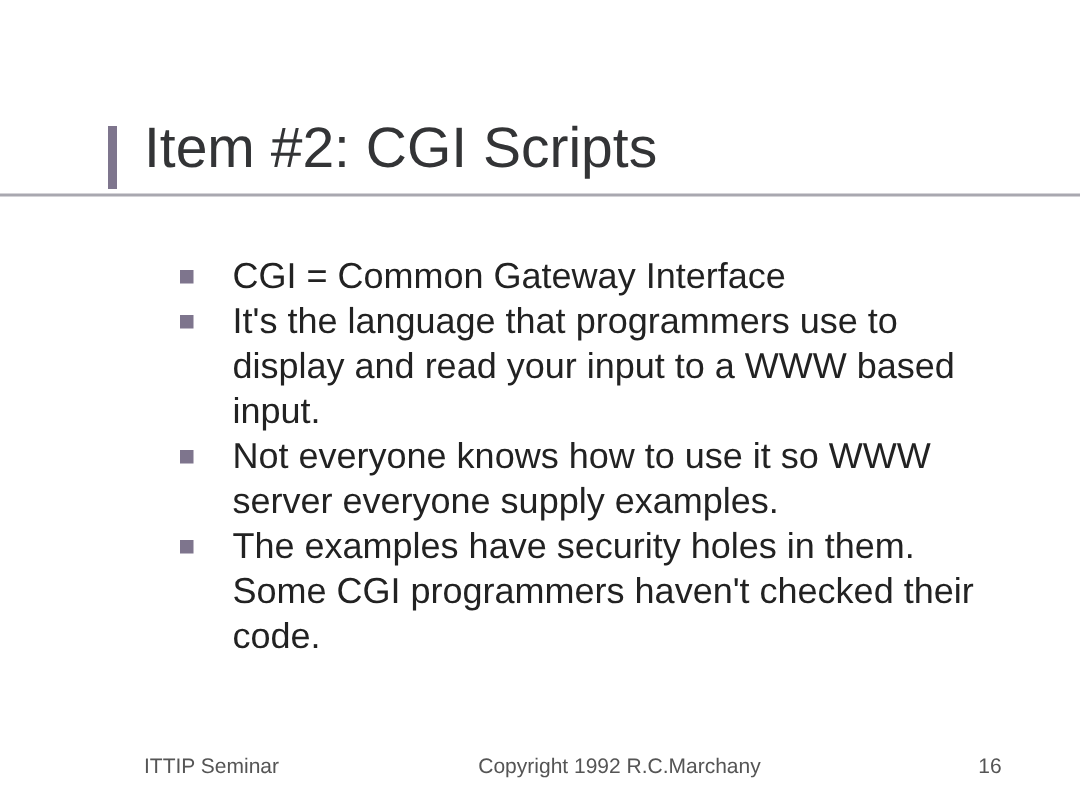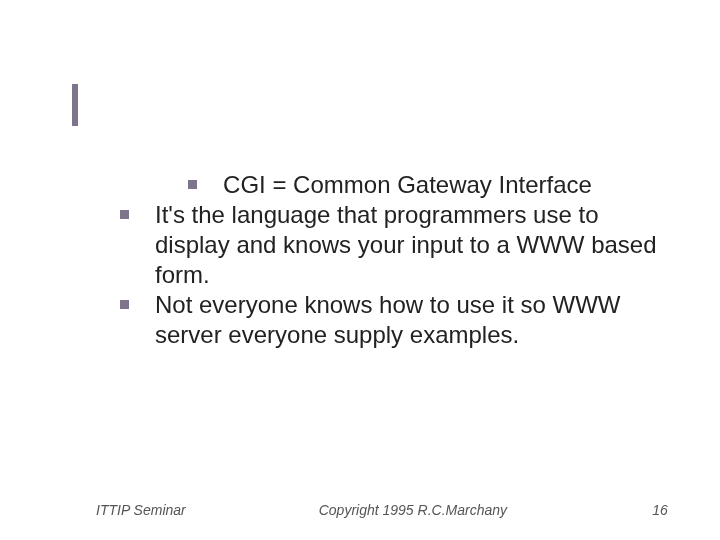--- a/index.html
+++ b/index.html
@@ -48,21 +48,20 @@
     .content {
       position: absolute;
       left: 120px;
       top: 170px;
       right: 60px;
     }
     .bullet-row {
       display: flex;
       align-items: flex-start;
       margin-bottom: 0;
-      justify-content: center;
     }
     .bullet-icon {
       flex: 0 0 auto;
       width: 9px;
       height: 9px;
       background: #7e758d;
       margin-top: 10px;
       margin-right: 26px;
     }
     .bullet-text {
@@ -73,48 +72,55 @@
     .footer {
       position: absolute;
       left: 0;
       right: 0;
       bottom: 22px;
       padding: 0 40px 0 96px;
       display: flex;
       align-items: baseline;
       font-size: 14px;
       color: #555;
-      font-style: italic;
     }
     .footer-left { flex: 0 0 auto; }
     .footer-center { flex: 1 1 auto; text-align: center; }
     .footer-right { flex: 0 0 auto; text-align: center; min-width: 40px; }
   </style>
 </head>
 <body>
 
 <div class="slide">
 
   <div class="accent-bar"></div>
 
+  <div class="title-wrap">
+    <h1 class="title">Item #2:  CGI Scripts</h1>
+    <div class="title-underline"></div>
+  </div>
 
   <div class="content">
     <div class="bullet-row">
       <span class="bullet-icon"></span>
       <span class="bullet-text">CGI = Common Gateway Interface</span>
     </div>
     <div class="bullet-row">
       <span class="bullet-icon"></span>
-      <span class="bullet-text">It's the language that programmers use to display and knows your input to a WWW based form.</span>
+      <span class="bullet-text">It's the language that programmers use to display and read your input to a WWW based input.</span>
     </div>
     <div class="bullet-row">
       <span class="bullet-icon"></span>
       <span class="bullet-text">Not everyone knows how to use it so WWW server everyone supply examples.</span>
     </div>
+    <div class="bullet-row">
+      <span class="bullet-icon"></span>
+      <span class="bullet-text">The examples have security holes in them. Some CGI programmers haven't checked their code.</span>
+    </div>
   </div>
 
   <div class="footer">
     <span class="footer-left">ITTIP Seminar</span>
-    <span class="footer-center">Copyright 1995 R.C.Marchany</span>
+    <span class="footer-center">Copyright 1992 R.C.Marchany</span>
     <span class="footer-right">16</span>
   </div>
 
 </div>
 
 </body></html>

